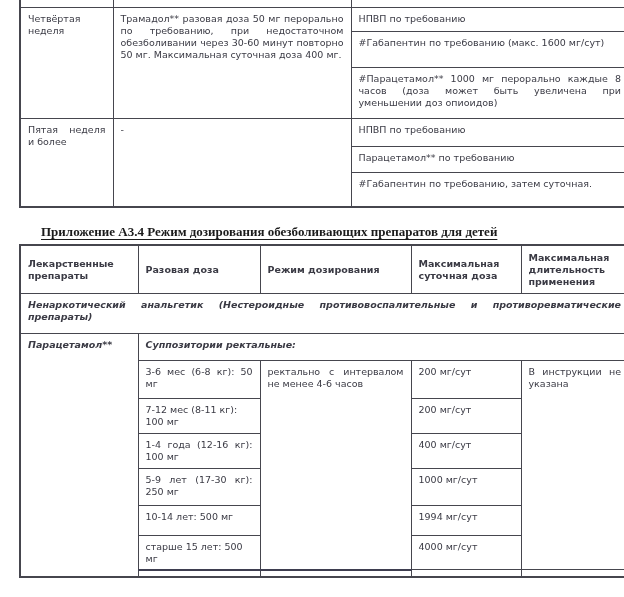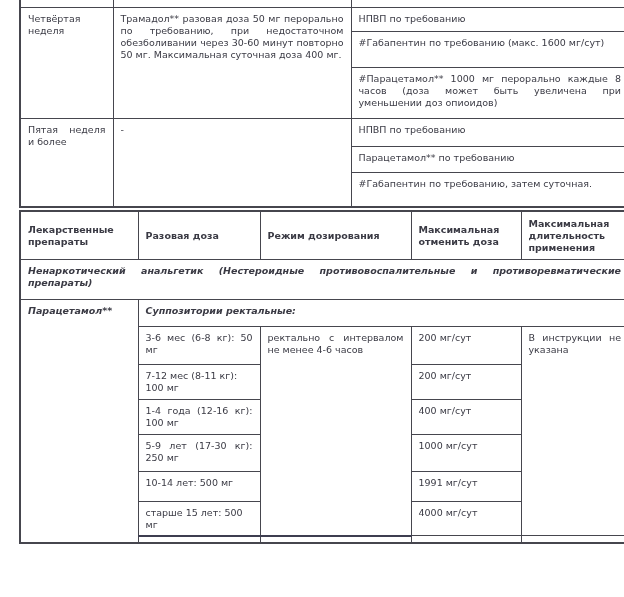--- a/index.html
+++ b/index.html
@@ -62,35 +62,36 @@
     </tr>
     <tr style="height:26px">
       <td>Парацетамол** по требованию</td>
     </tr>
     <tr style="height:35px">
       <td class="just">#Габапентин по требованию, затем суточная.</td>
     </tr>
   </tbody>
     </table>
 
+  <div class="heading">Приложение А3.4 Режим дозирования обезболивающих препаратов для детей</div>
 
   <table class="t2">
     <colgroup>
       <col style="width:118px">
         <col style="width:122px">
         <col style="width:151px">
       <col style="width:110px">
         <col style="width:108px">
     </colgroup>
     <tbody>
         <tr class="hdr" style="height:48px">
       <td>Лекарственные препараты</td>
       <td>Разовая доза</td>
       <td>Режим дозирования</td>
-      <td>Максимальная отменить доза</td>
+      <td>Максимальная суточная доза</td>
       <td>Максимальная длительность применения</td>
     </tr>
     <tr style="height:40px">
       <td colspan="5" class="bold just">Ненаркотический анальгетик (Нестероидные противовоспалительные и противоревматические препараты)</td>
     </tr>
     <tr style="height:27px">
       <td rowspan="8" class="bold">Парацетамол**</td>
       <td colspan="4" class="bold">Суппозитории ректальные:</td>
     </tr>
     <tr style="height:38px">
@@ -106,21 +107,21 @@
     <tr style="height:35px">
       <td class="just">1-4 года (12-16 кг): 100 мг</td>
       <td>400 мг/сут</td>
     </tr>
     <tr style="height:37px">
       <td class="just">5-9 лет (17-30 кг): 250 мг</td>
       <td>1000 мг/сут</td>
     </tr>
     <tr style="height:30px">
       <td>10-14 лет: 500 мг</td>
-      <td>1991 мг/сут</td>
+      <td>1994 мг/сут</td>
     </tr>
     <tr style="height:30px">
       <td>старше 15 лет: 500 мг</td>
       <td>4000 мг/сут</td>
     </tr>
     <tr class="cutbottom">
       <td class="thicktop"></td>
       <td class="thicktop"></td>
       <td></td>
       <td></td>

